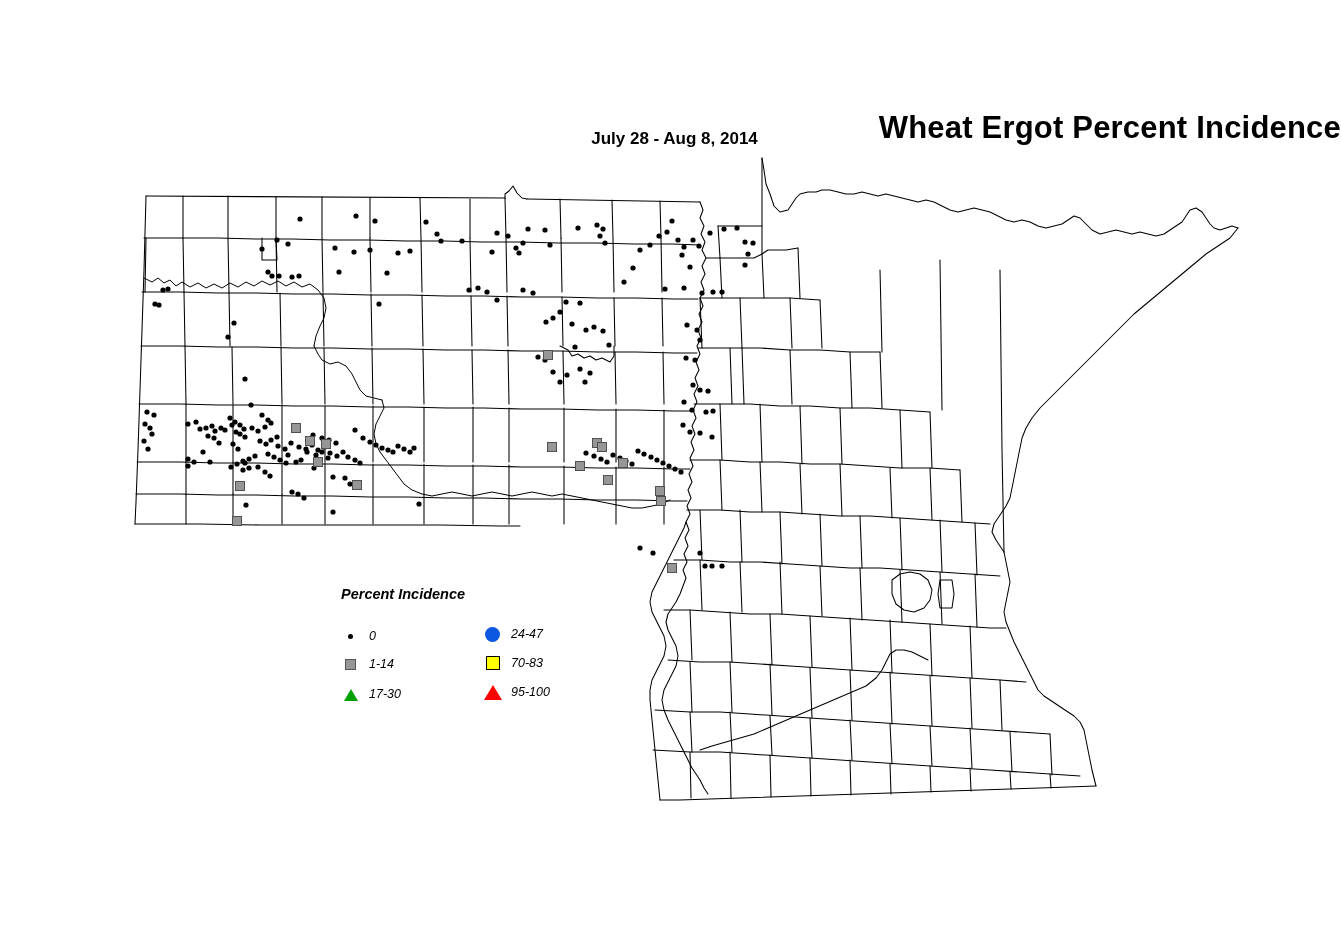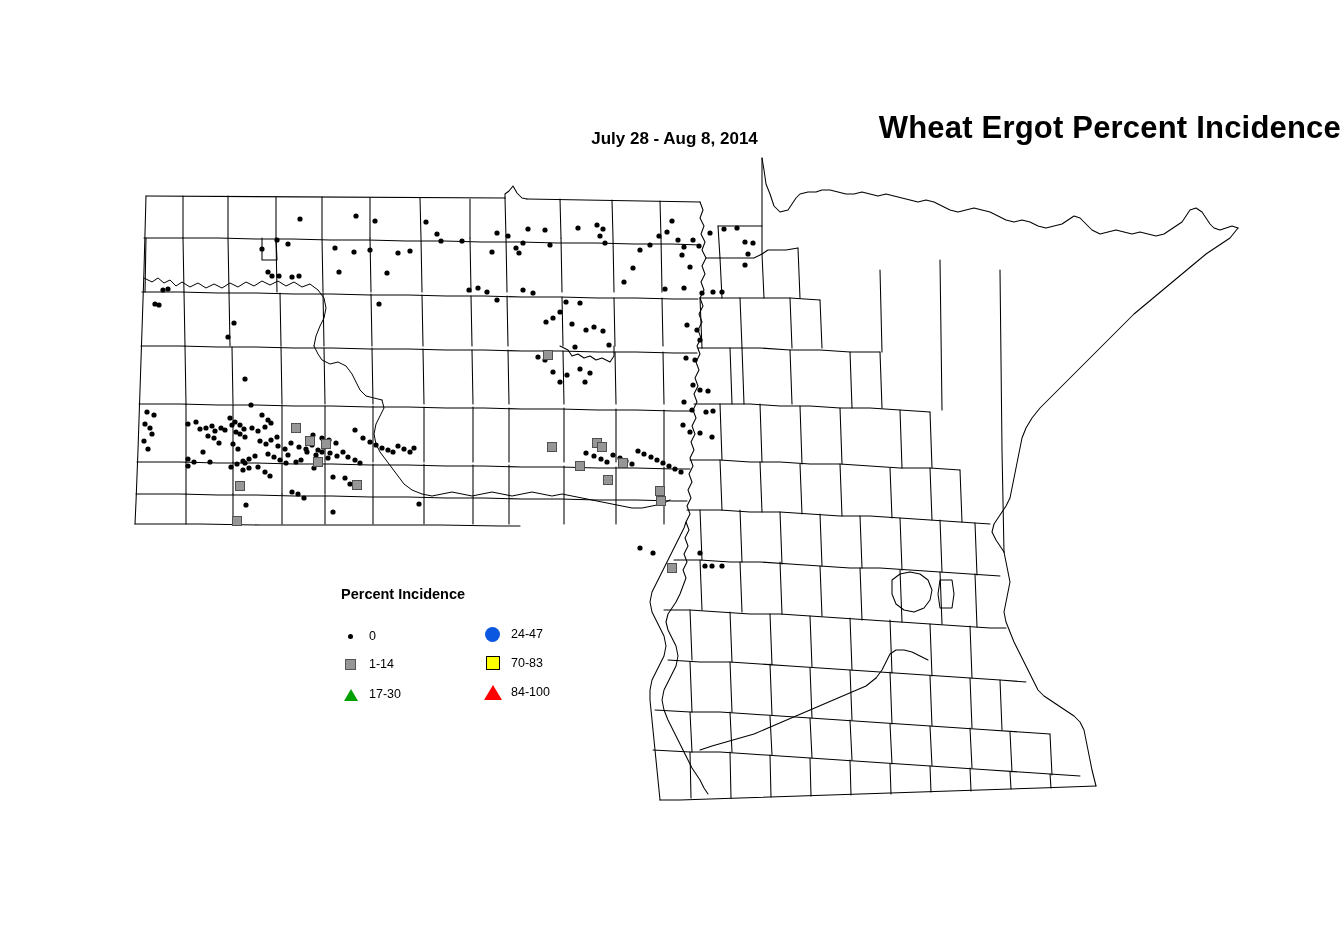--- a/index.html
+++ b/index.html
@@ -16,21 +16,21 @@
   }
   .subtitle{
     position:absolute;left:8px;right:0;top:129px;text-align:center;
     font-size:17px;font-weight:bold;
   }
 
   #map-wrap{position:absolute;left:0;top:150px;width:1341px;height:680px;}
   #map-svg{display:block;width:1341px;height:680px;}
 
   
-  #legend{position:absolute;left:338px;top:586px;width:260px;height:120px;}
+  #legend{position:absolute;left:338px;top:586px;width:260px;height:120px;font-style:italic;}
   .legend-title{
     position:absolute;left:3px;top:0;font-size:14.5px;font-weight:bold;white-space:nowrap;
   }
   .legend-row{position:absolute;height:20px;}
   .legend-label{
     position:absolute;left:28px;top:0px;font-size:12.5px;white-space:nowrap;line-height:20px;
   }
   .sym{position:absolute;left:0;top:0;width:20px;height:20px;}
 
   .sym-dot{
@@ -663,17 +663,17 @@
       <span class="sym">
           <span class="sym-sq-yellow"></span>
         </span>
       <span class="legend-label">70-83</span>
     </div>
 
     <div class="legend-row" style="left:145px;top:96px;">
       <span class="sym">
           <span class="sym-tri-red"></span>
         </span>
-      <span class="legend-label">84-100</span>
+      <span class="legend-label">95-100</span>
     </div>
   </div>
 
 </div>
 
 </body></html>

